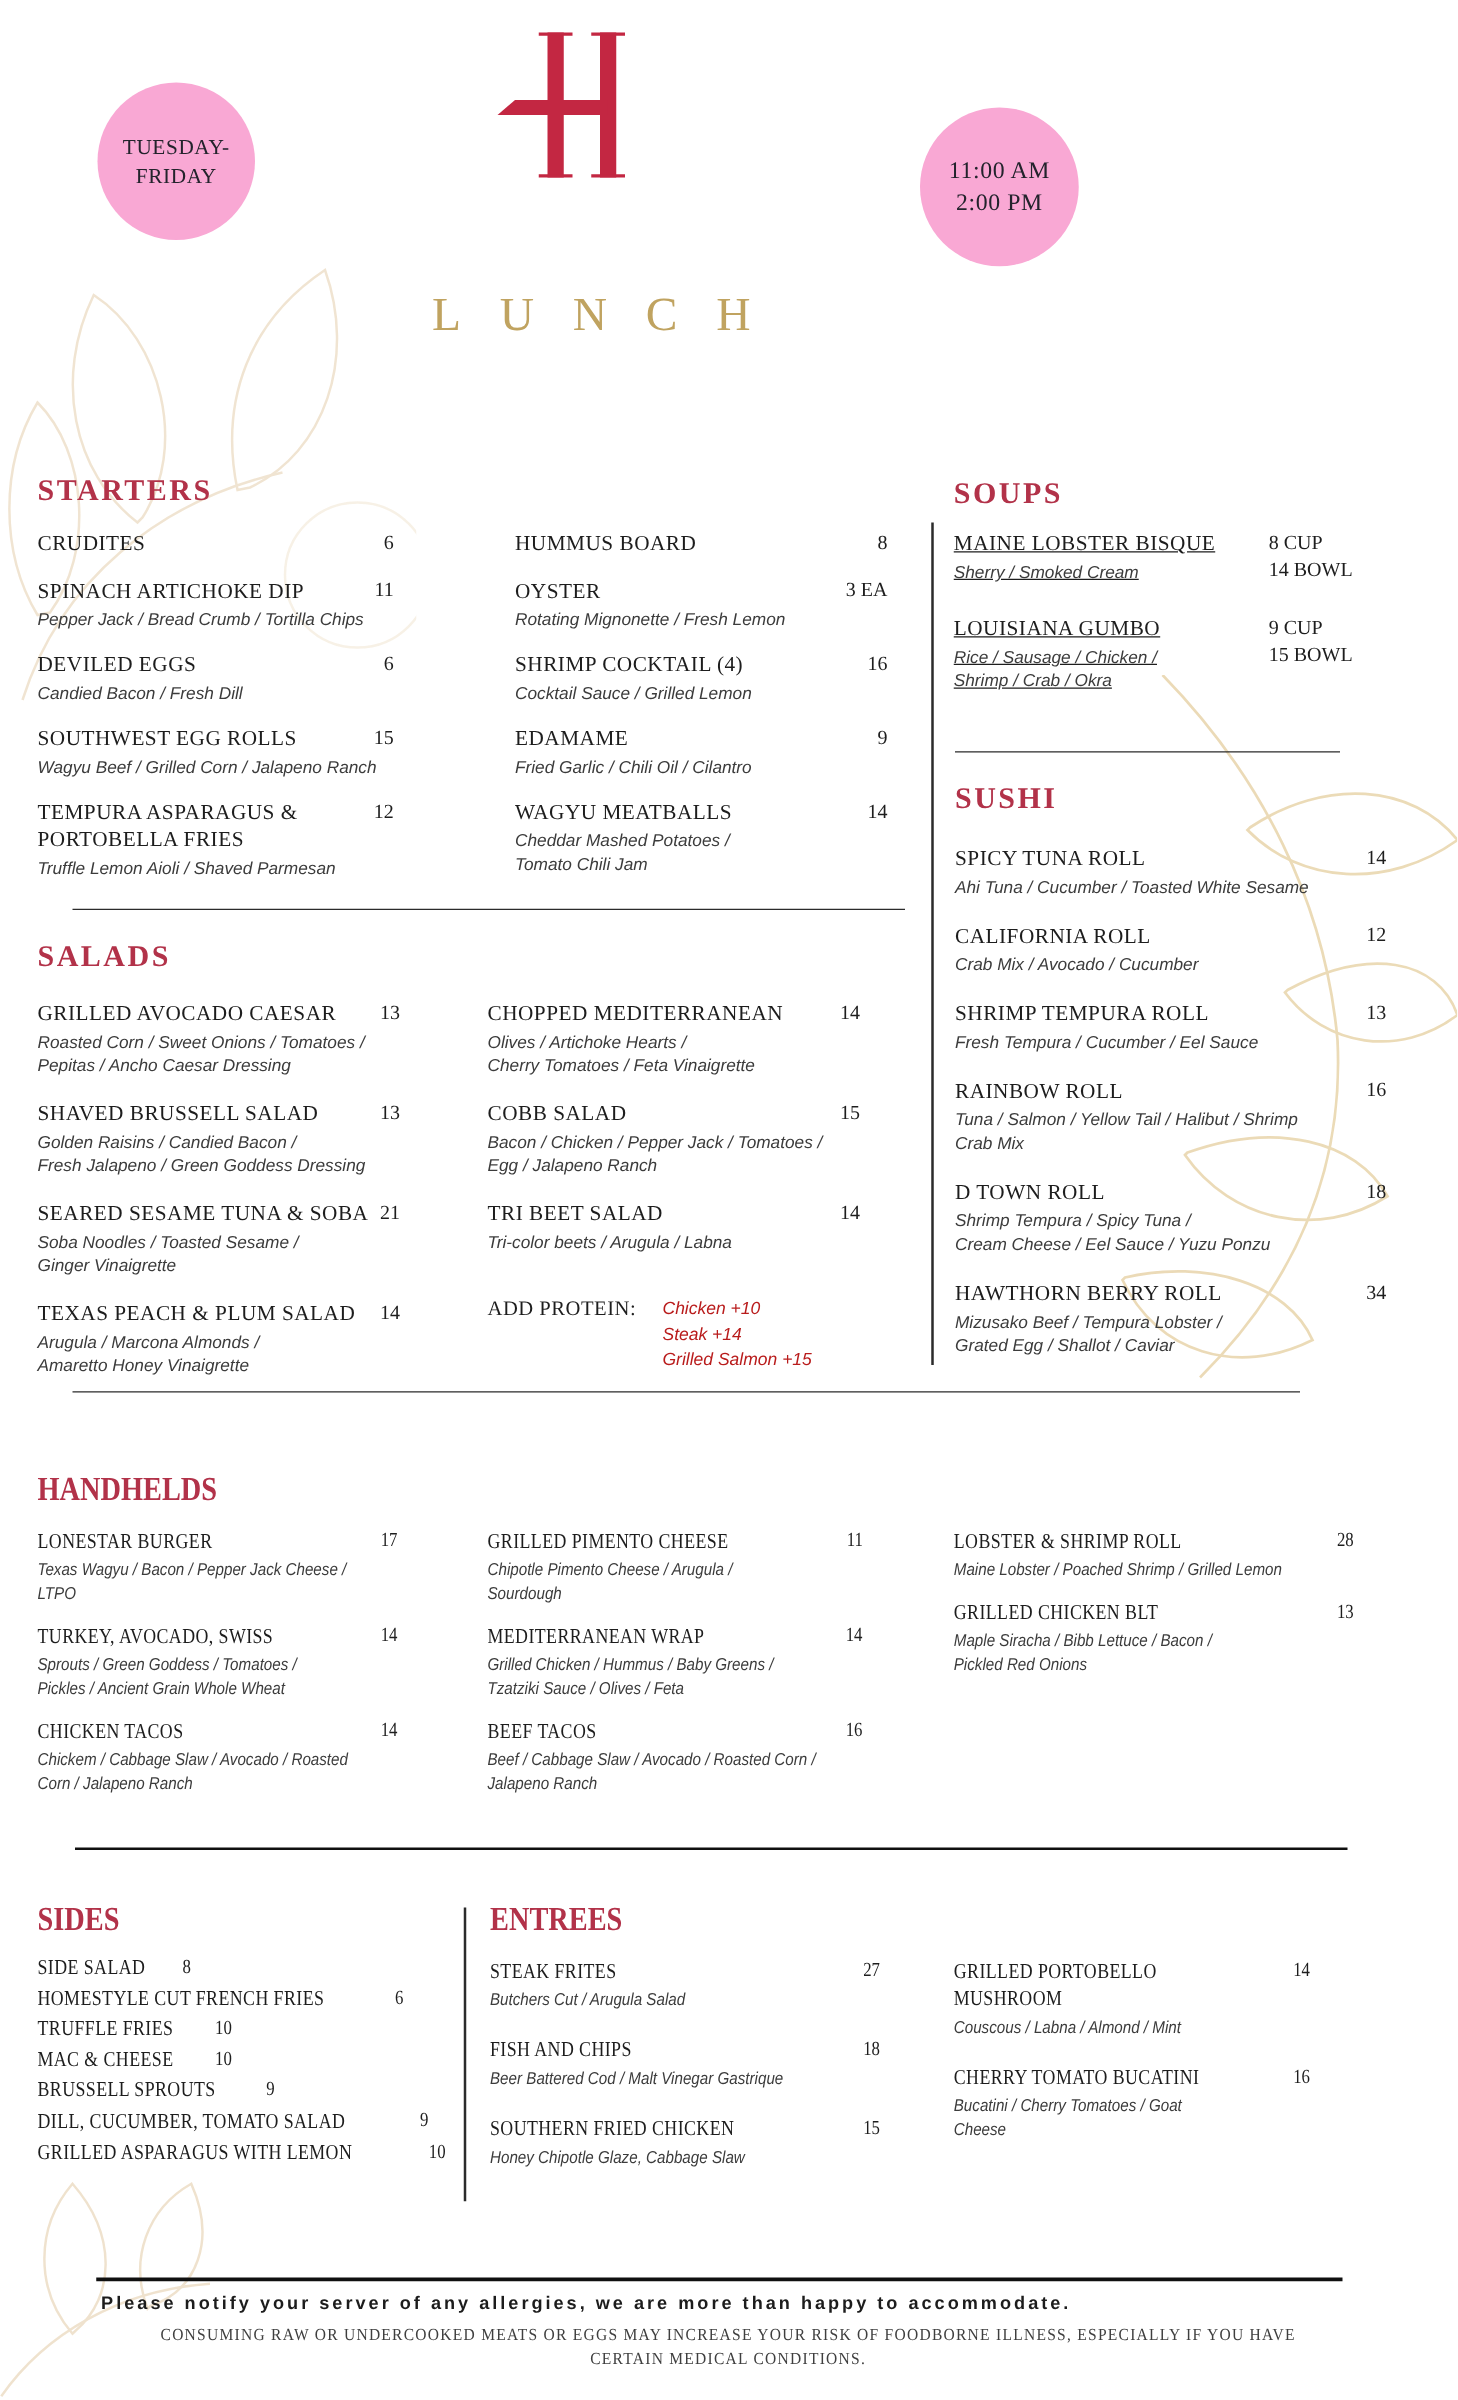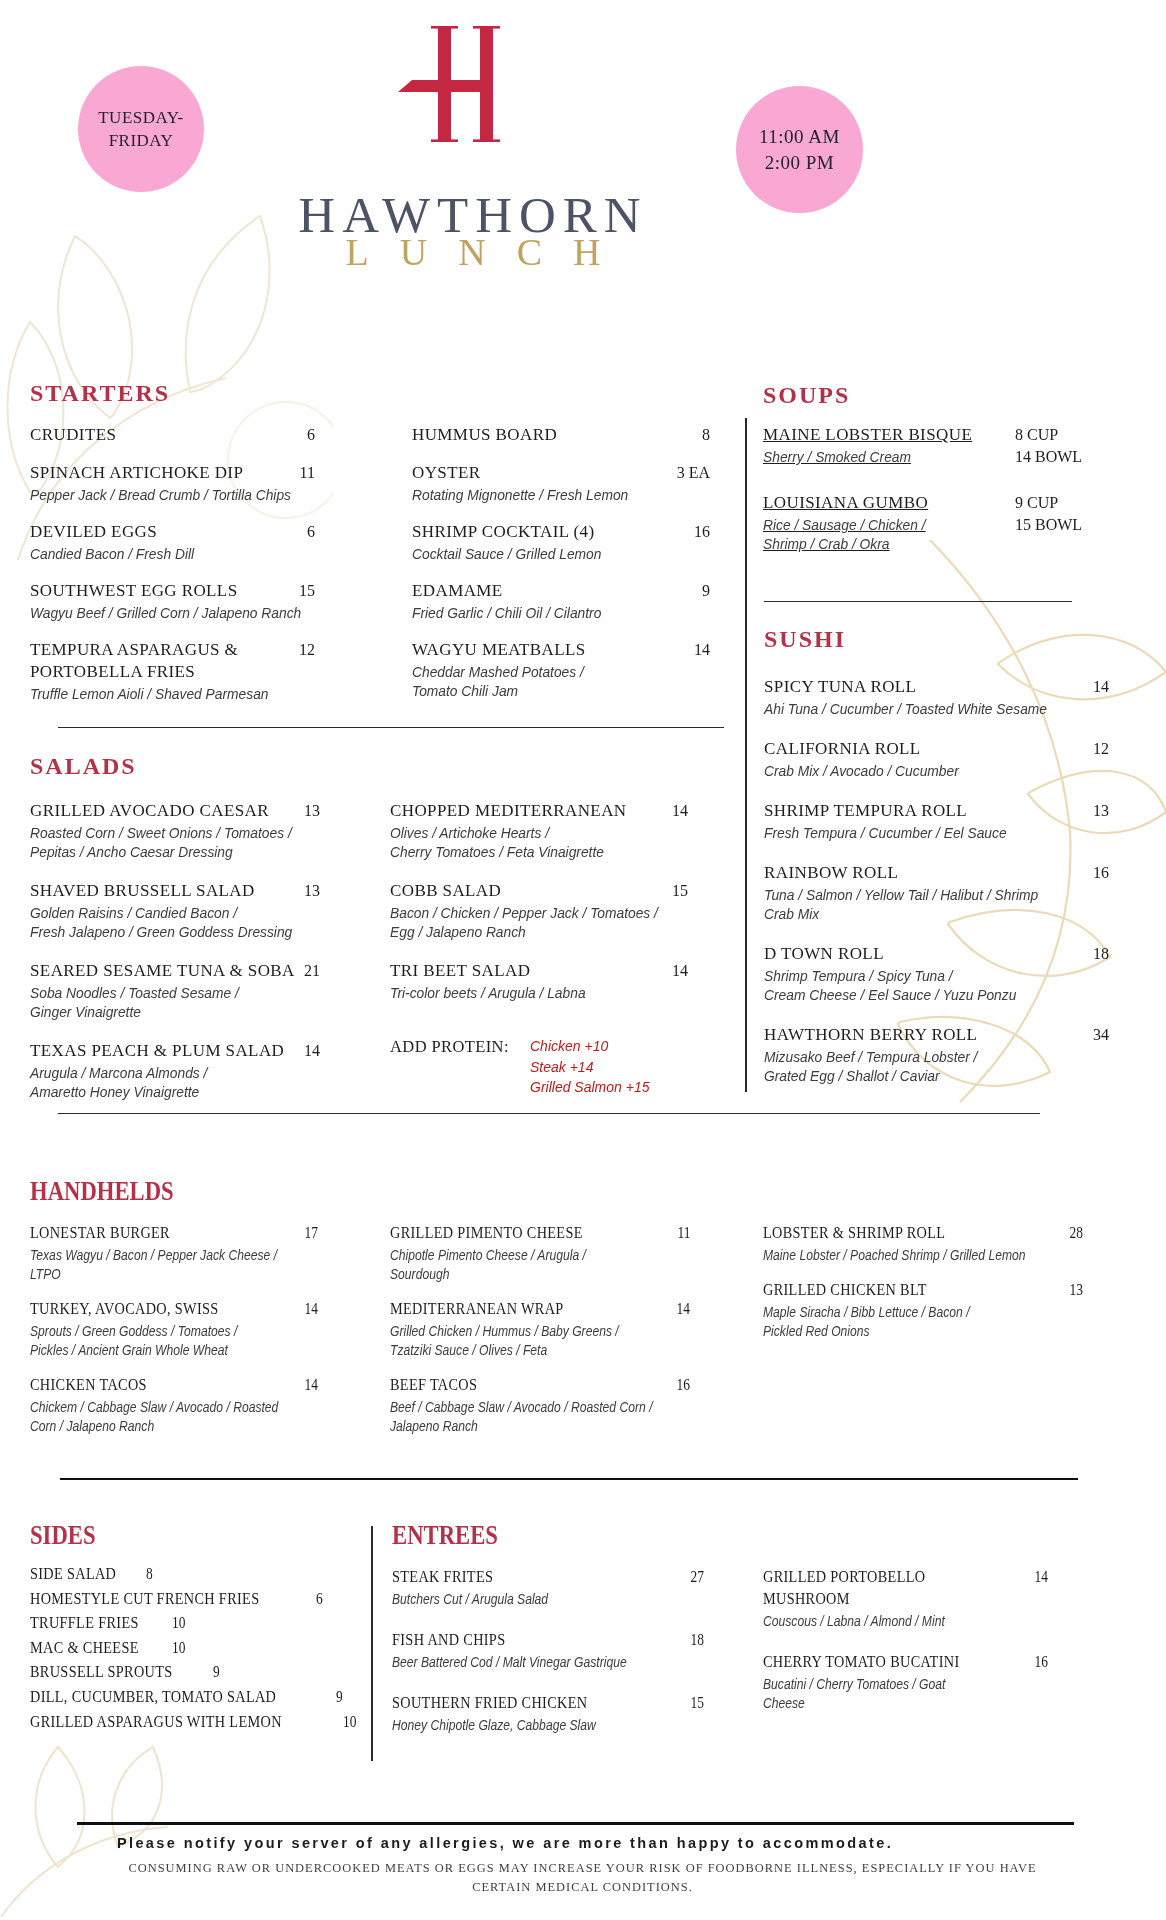--- a/index.html
+++ b/index.html
@@ -49,21 +49,21 @@
   .add-protein{position:absolute;left:390px;top:1036px;width:310px;}
   .ap-label{display:inline-block;width:140px;font-size:16.5px;letter-spacing:.4px;line-height:22px;vertical-align:top;}
   .ap-options{display:inline-block;vertical-align:top;}
   .protein-option{font-family:"Liberation Sans",sans-serif;font-style:italic;font-size:14px;
                   line-height:20.5px;color:#b91c1c;}
   
   .rule{position:absolute;background:#2b2b2b;}
   .rule-dark{position:absolute;background:#101010;}
   
   .footer-notice{position:absolute;left:0;top:1835px;width:938px;text-align:center;
-     font-family:"Liberation Sans",sans-serif;font-weight:bold;font-size:14.5px;letter-spacing:2.4px;color:#1c1c1c;padding-left:36px;}
+     font-family:"Liberation Sans",sans-serif;font-weight:bold;font-size:14.5px;letter-spacing:2.4px;color:#1c1c1c;}
   .footer-disclaimer{position:absolute;left:84px;top:1858px;width:997px;text-align:center;
      font-size:13.5px;letter-spacing:1.1px;line-height:19px;color:#3f3f3f;white-space:pre-line;
      transform:scaleX(.92);transform-origin:50% 0;}
 </style>
 </head>
 <body>
 
 <div class="page">
 
   <svg class="decor" style="left:-12px;top:160px;" width="345" height="410" viewBox="0 0 345 410" fill="none" stroke="#ecdcc3" stroke-width="2" opacity="0.75">
@@ -99,21 +99,20 @@
     <g fill="#c32742">
       <rect x="48" y="2" width="13" height="116"></rect>
       <rect x="90" y="2" width="13" height="116"></rect>
       <rect x="41" y="2" width="27" height="2.6"></rect>
         <rect x="41" y="115.4" width="27" height="2.6"></rect>
       <rect x="83" y="2" width="27" height="2.6"></rect>
         <rect x="83" y="115.4" width="27" height="2.6"></rect>
       <polygon points="8,68 22,56 96,56 96,68"></polygon>
     </g>
   </svg>
-  <h1 class="brand">HAWTHORN</h1>
   <div class="lunch">LUNCH</div>
 
   <div class="rule" style="left:745px;top:418px;width:1.5px;height:674px;"></div>
   <div class="rule" style="left:764px;top:601px;width:308px;height:1px;"></div>
   <div class="rule" style="left:58px;top:727px;width:666px;height:1px;"></div>
   <div class="rule" style="left:58px;top:1113px;width:982px;height:1px;"></div>
   <div class="rule-dark" style="left:60px;top:1478px;width:1018px;height:2px;"></div>
   <div class="rule" style="left:371px;top:1526px;width:1.5px;height:235px;"></div>
   <div class="rule-dark" style="left:77px;top:1822px;width:997px;height:2.5px;"></div>
 

